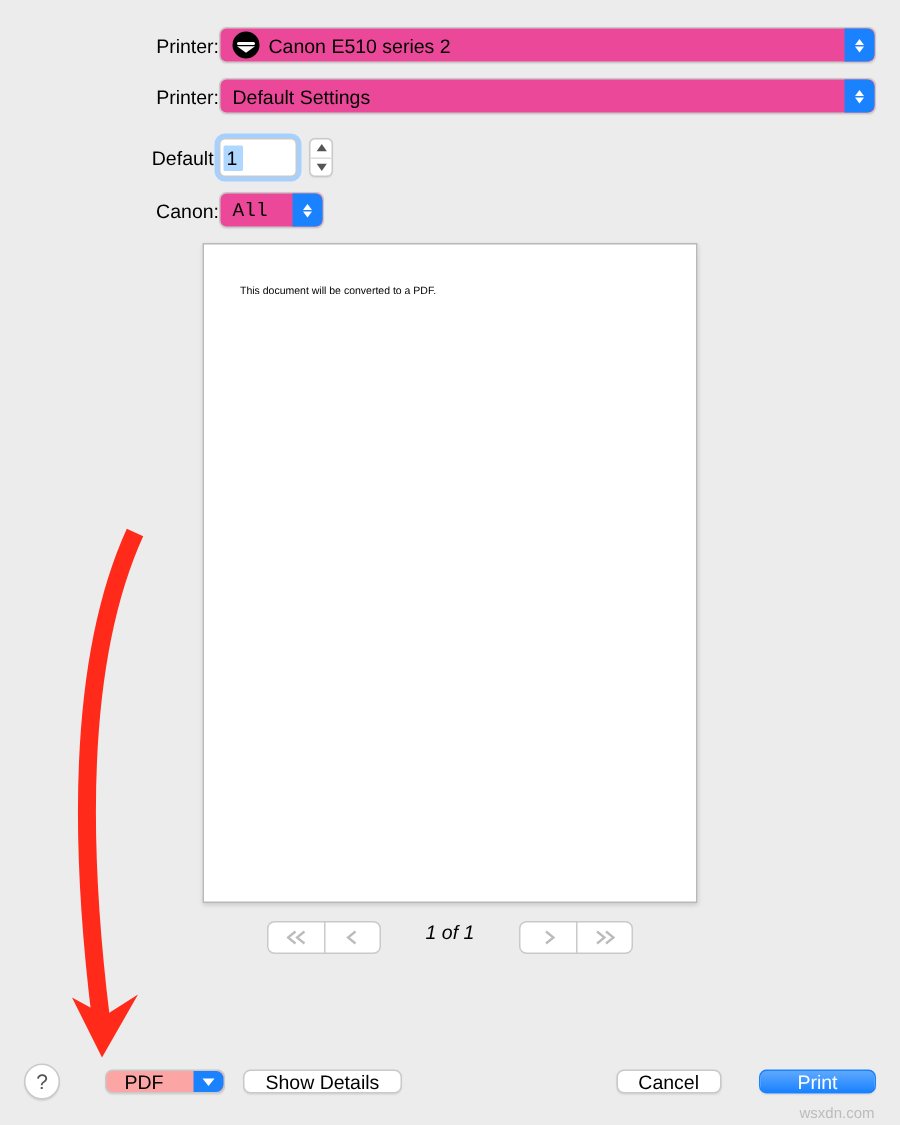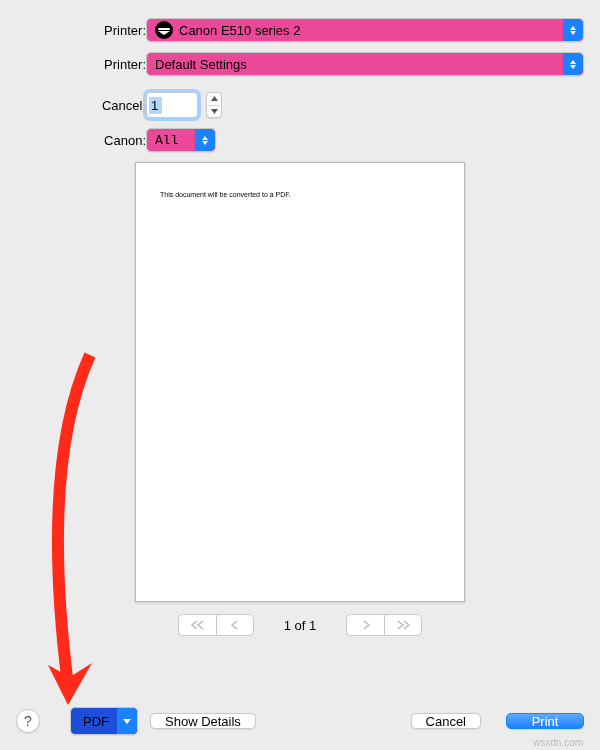--- a/index.html
+++ b/index.html
@@ -137,23 +137,23 @@
       background: #fff;
       border: 1px solid #b8b8b8;
       box-shadow: 0 1px 3px rgba(0,0,0,0.15);
       padding: 28px 24px;
       font-size: 7px;
       color: #000;
     }
 
     .pager {
       display: flex;
-      align-items: center;
       gap: 16px;
       margin-top: 12px;
+      font-style: italic;
     }
     .pager-btns {
       display: flex;
     }
     .pg-btn {
       width: 38px; height: 22px;
       background: #fff;
       border: 1px solid #c9c9c9;
       display: flex;
       align-items: center;
@@ -201,28 +201,28 @@
       box-shadow: 0 0.5px 1px rgba(0,0,0,0.08);
     }
     .btn.primary {
       background: linear-gradient(#5fa9ff, #1a82ff);
       border-color: #1a82ff;
       color: #fff;
       min-width: 78px;
       margin-left: 13px;
     }
     .pdf-btn {
-      height: 28px;
-      background: #1d4ed8;
+      height: 16px;
+      background: #fca5a5;
       border: 1px solid #c9c9c9;
       border-radius: 5px;
       display: flex;
       align-items: center;
       position: relative;
-      padding: 0 28px 0 12px;
+      padding: 0 40px 0 12px;
       box-shadow: 0 0.5px 1px rgba(0,0,0,0.08);
       margin-left: 18px;
     }
     .pdf-btn .chev {
       position: absolute;
       right: 0; top: 0; bottom: 0;
       width: 20px;
       background: #1a82ff;
       border-radius: 0 5px 5px 0;
       display: flex;
@@ -267,21 +267,21 @@
 
   <div class="row">
     <div class="label">Printer:</div>
     <div class="select">
       <span class="text">Default Settings</span>
       <span class="arrows"></span>
     </div>
   </div>
 
   <div class="row" style="margin-top:16px;">
-    <div class="label">Cancel:</div>
+    <div class="label">Default:</div>
     <div class="copies-input">
       <span class="val">1</span>
     </div>
     <div class="stepper">
       <div>
           <svg viewBox="0 0 7 5">
             <path d="M3.5 0 L7 5 L0 5 Z" fill="#555"></path>
           </svg>
         </div>
       <div>

